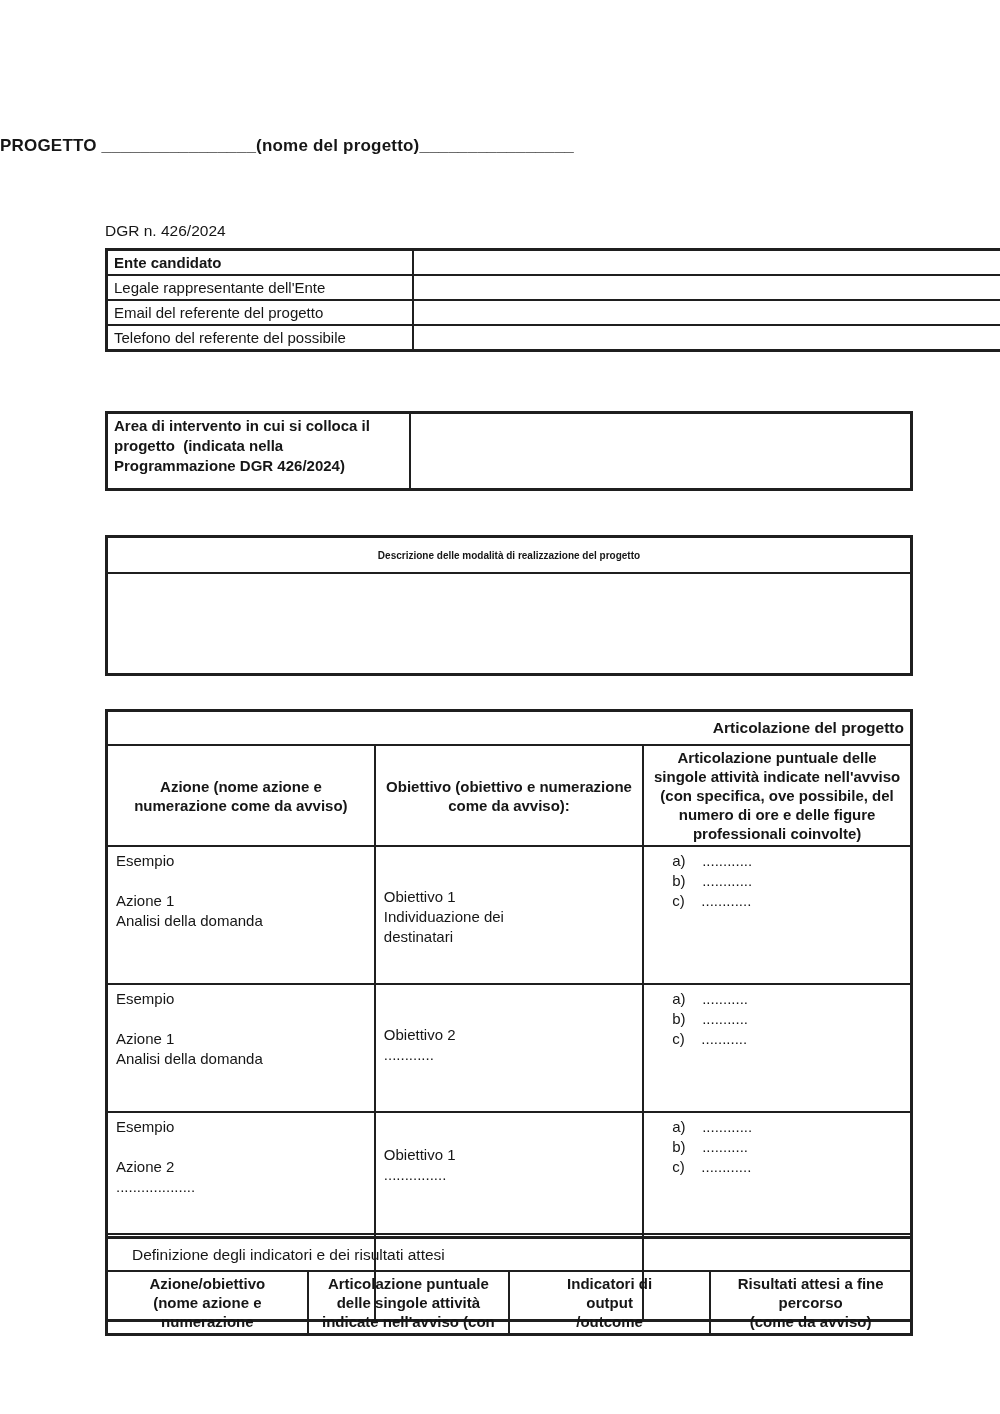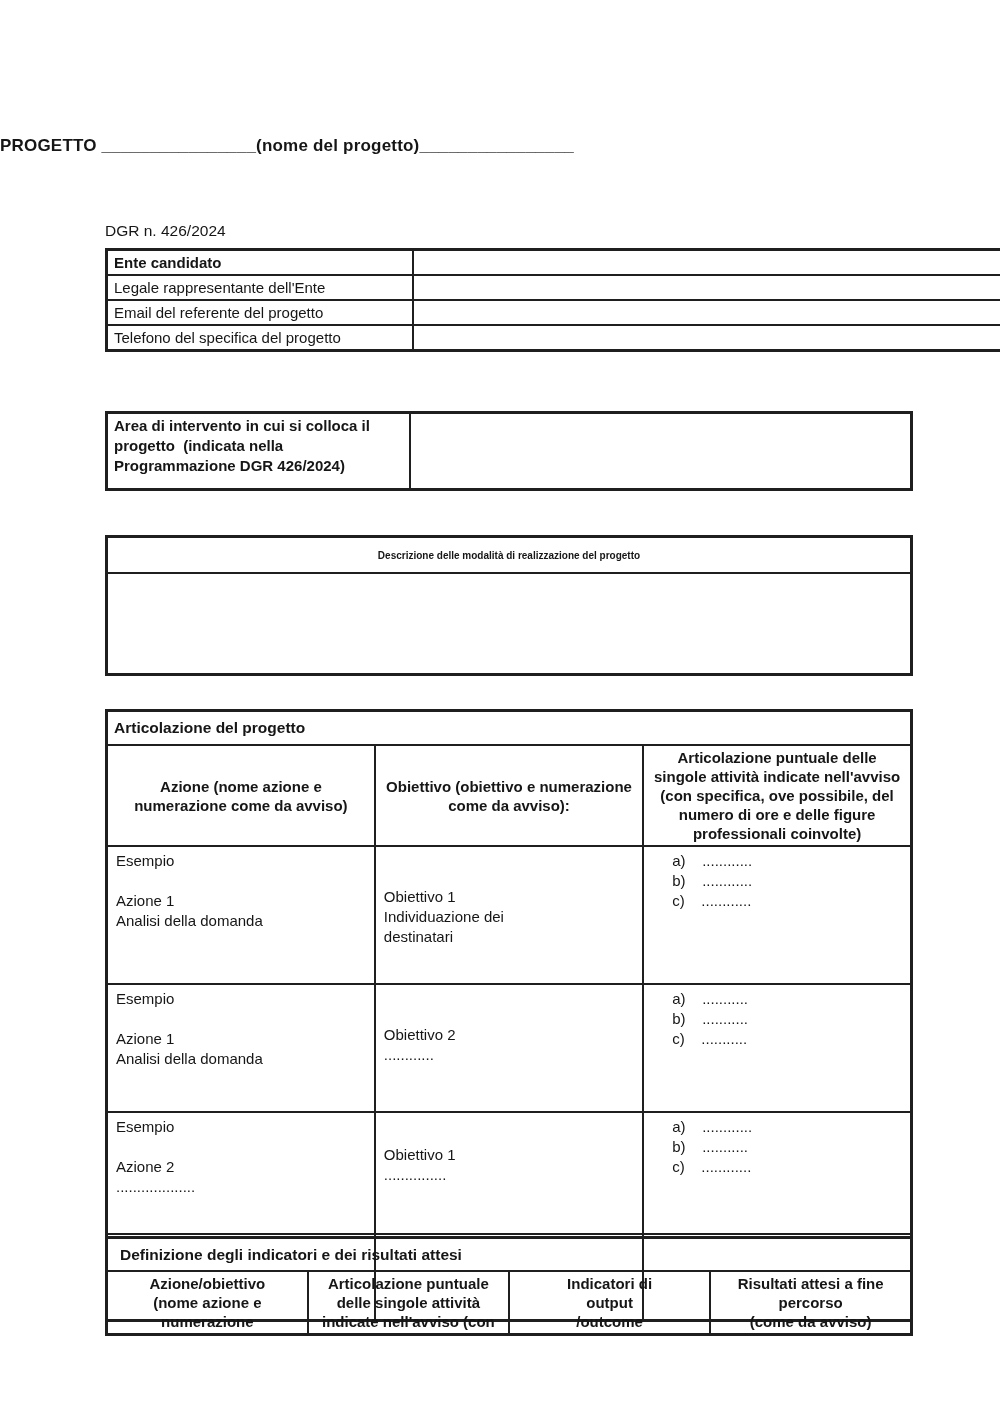--- a/index.html
+++ b/index.html
@@ -46,37 +46,37 @@
   .bold { font-weight: bold; }
 
   .area { top: 411px; left: 105px; width: 808px; height: 80px; }
   .area .lbl { width: 289px; font-weight: bold; line-height: 20px; white-space: pre-wrap; }
 
   .descr { top: 535px; left: 105px; width: 808px; }
   .descr .hdr { height: 30px; font-weight: bold; text-align: center; vertical-align: middle; font-size: 10px; }
   .descr .body { height: 95px; }
 
   .artic { top: 709px; left: 105px; width: 808px; }
-  .artic .title { height: 28px; font-weight: bold; text-align: left; vertical-align: middle; font-size: 15.5px; }
+  .artic .title { height: 28px; font-weight: bold; text-align: right; vertical-align: middle; font-size: 15.5px; }
   .artic .colh { height: 72px; font-weight: bold; text-align: center; vertical-align: middle; line-height: 19px; padding: 2px 8px; }
   .artic .c1 { width: 199px; }
   .artic .c2 { width: 204px; }
   .artic .c3 { width: 381px; }
   .pre { white-space: pre-wrap; }
   .artic .cell { line-height: 20px; padding: 4px 8px; }
   .artic .r1 .cell { height: 92px; }
   .artic .r2 .cell { height: 82px; }
   .artic .r3 .cell { height: 84px; }
   .artic .r4 .cell { height: 76px; }
   .pad-mid { padding-top: 40px !important; }
   .pad-mid3 { padding-top: 32px !important; }
   .attiv { padding-left: 28px !important; }
 
   .indic { top: 1236px; left: 105px; width: 808px; }
-  .indic .title { height: 27px; font-weight: bold; vertical-align: middle; font-size: 15.5px; padding-left: 12px; }
+  .indic .title { height: 27px; font-weight: normal; vertical-align: middle; font-size: 15.5px; padding-left: 24px; }
   .indic .colh { height: 56px; font-weight: bold; text-align: center; vertical-align: middle; line-height: 19px; white-space: pre-wrap; }
   .indic .k1 { width: 134px; }
   .indic .k2 { width: 229px; }
   .indic .k3 { width: 117px; }
   .indic .k4 { width: 300px; }
 </style>
 </head>
 <body>
 
 <div class="page">
@@ -93,21 +93,21 @@
     </tr>
     <tr>
       <td class="lbl">Legale rappresentante dell'Ente</td>
       <td class="val"></td>
     </tr>
     <tr>
       <td class="lbl">Email del referente del progetto</td>
       <td class="val"></td>
     </tr>
     <tr>
-      <td class="lbl">Telefono del specifica del progetto</td>
+      <td class="lbl">Telefono del referente del possibile</td>
       <td class="val"></td>
     </tr>
   </tbody>
     </table>
 
   <table class="abs tbl area">
     <tbody>
         <tr>
       <td class="lbl">Area di intervento in cui si colloca il progetto  (indicata nella Programmazione DGR 426/2024)</td>
       <td class="val"></td>

